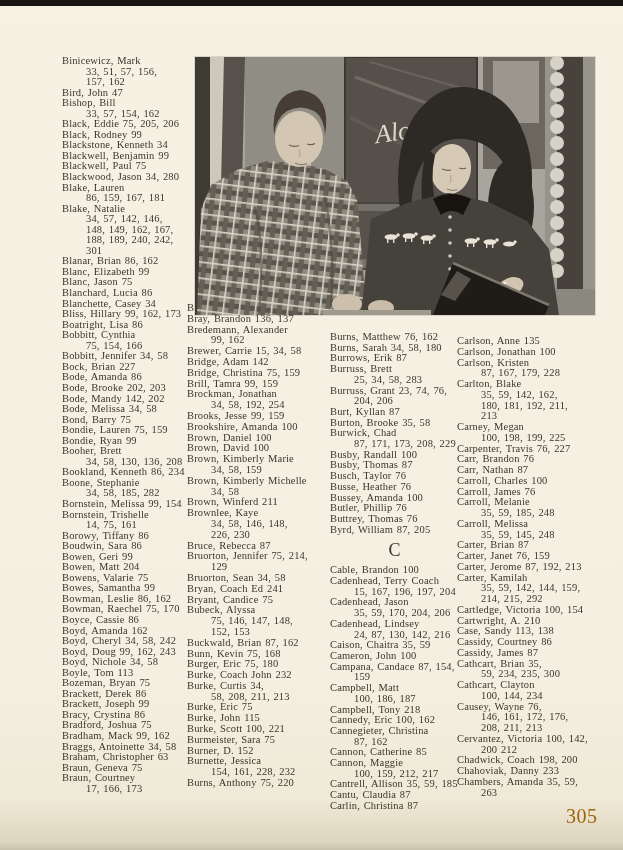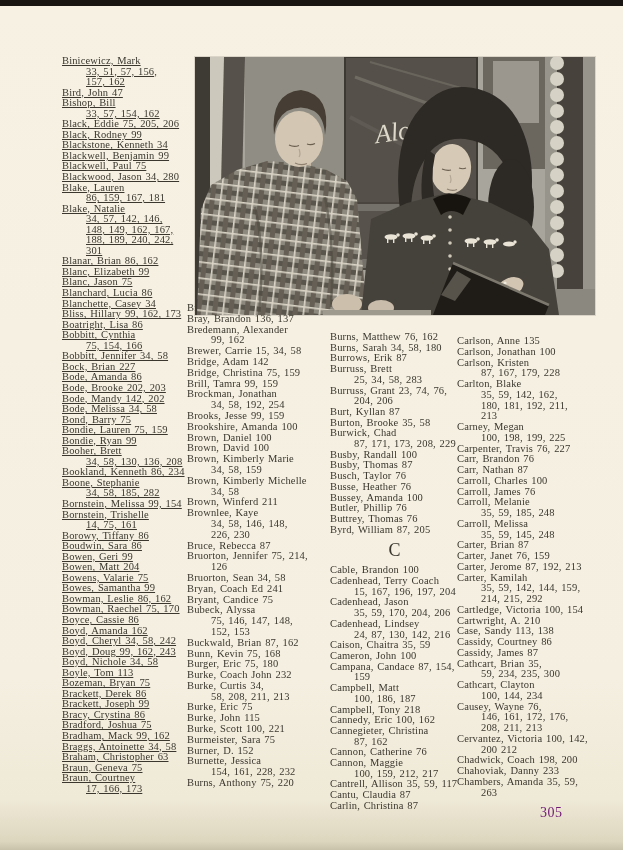--- a/index.html
+++ b/index.html
@@ -16,37 +16,37 @@
     background:#181512;
   }
   .col{
     position:absolute;
     font-size:10.5px;
     letter-spacing:0.15px;
     word-spacing:1px;
   }
   .col .line{white-space:nowrap;}
   .col .line.cont{padding-left:24px;}
-  .col1{left:62px;top:56px;width:130px;line-height:10.55px;text-decoration:underline;}
+  .col1{left:62px;top:56px;width:130px;line-height:10.55px;}
   .col2{left:187px;top:303px;width:140px;line-height:10.8px;}
   .col3{left:330px;top:332px;width:129px;line-height:10.7px;font-family:Liberation Serif, serif;}
   .col4{left:457px;top:336px;width:152px;line-height:10.75px;}
   .section-header{
     font-size:18px;
     height:30px;line-height:30px;
     text-align:center;
     color:#3b372e;
   }
   .photo-wrap{
     position:absolute;left:195px;top:57px;width:400px;height:258px;
     box-shadow:0 0 0 1px rgba(60,55,45,0.15);
   }
   .page-number{
-    position:absolute;left:540px;top:805px;
-    font-size:14px;color:#701a75;letter-spacing:0.5px;
+    position:absolute;left:566px;top:805px;
+    font-size:20px;color:#a16207;letter-spacing:0.5px;
   }
 </style>
 </head>
 <body>
 
 <div class="scan-top-bar"></div>
 
 <div class="col col1">
     <div class="line">Binicewicz, Mark</div>
     <div class="line cont">33, 51, 57, 156,</div>
@@ -137,21 +137,21 @@
     <div class="line">Brown, Kimberly Marie</div>
     <div class="line cont">34, 58, 159</div>
     <div class="line">Brown, Kimberly Michelle</div>
     <div class="line cont">34, 58</div>
     <div class="line">Brown, Winferd 211</div>
     <div class="line">Brownlee, Kaye</div>
     <div class="line cont">34, 58, 146, 148,</div>
     <div class="line cont">226, 230</div>
     <div class="line">Bruce, Rebecca 87</div>
     <div class="line">Bruorton, Jennifer 75, 214,</div>
-    <div class="line cont">126</div>
+    <div class="line cont">129</div>
     <div class="line">Bruorton, Sean 34, 58</div>
     <div class="line">Bryan, Coach Ed 241</div>
     <div class="line">Bryant, Candice 75</div>
     <div class="line">Bubeck, Alyssa</div>
     <div class="line cont">75, 146, 147, 148,</div>
     <div class="line cont">152, 153</div>
     <div class="line">Buckwald, Brian 87, 162</div>
     <div class="line">Bunn, Kevin 75, 168</div>
     <div class="line">Burger, Eric 75, 180</div>
     <div class="line">Burke, Coach John 232</div>
@@ -197,24 +197,24 @@
     <div class="line">Caison, Chaitra 35, 59</div>
     <div class="line">Cameron, John 100</div>
     <div class="line">Campana, Candace 87, 154,</div>
     <div class="line cont">159</div>
     <div class="line">Campbell, Matt</div>
     <div class="line cont">100, 186, 187</div>
     <div class="line">Campbell, Tony 218</div>
     <div class="line">Cannedy, Eric 100, 162</div>
     <div class="line">Cannegieter, Christina</div>
     <div class="line cont">87, 162</div>
-    <div class="line">Cannon, Catherine 76</div>
+    <div class="line">Cannon, Catherine 85</div>
     <div class="line">Cannon, Maggie</div>
     <div class="line cont">100, 159, 212, 217</div>
-    <div class="line">Cantrell, Allison 35, 59, 117</div>
+    <div class="line">Cantrell, Allison 35, 59, 185</div>
     <div class="line">Cantu, Claudia 87</div>
     <div class="line">Carlin, Christina 87</div>
   </div>
 <div class="col col4">
     <div class="line">Carlson, Anne 135</div>
     <div class="line">Carlson, Jonathan 100</div>
     <div class="line">Carlson, Kristen</div>
     <div class="line cont">87, 167, 179, 228</div>
     <div class="line">Carlton, Blake</div>
     <div class="line cont">35, 59, 142, 162,</div>

